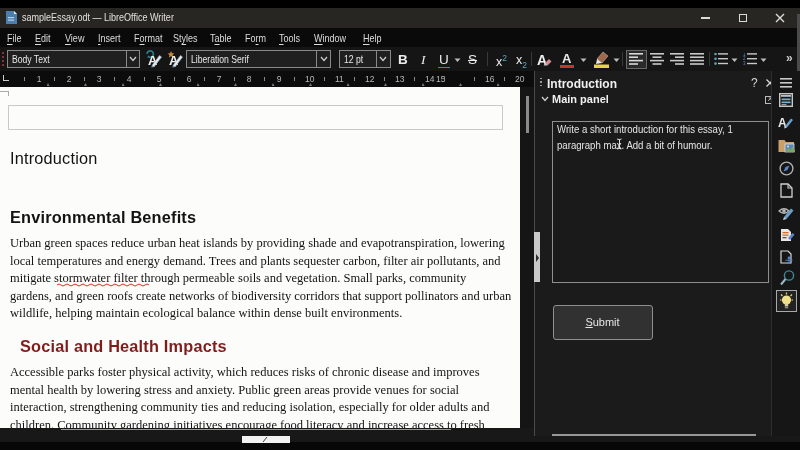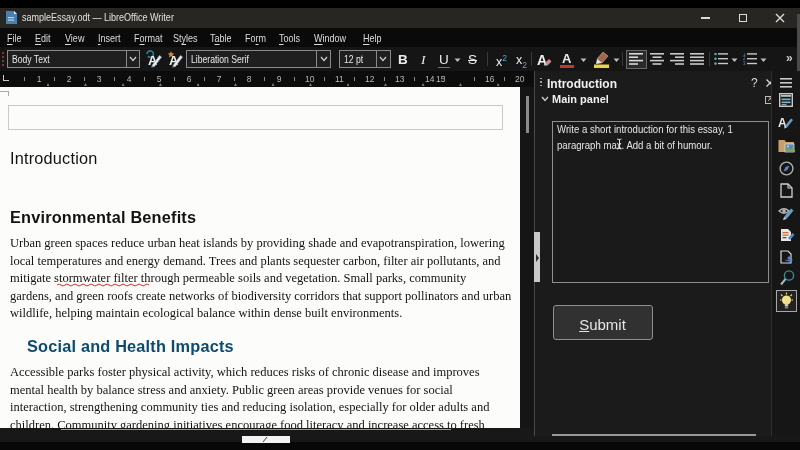--- a/index.html
+++ b/index.html
@@ -235,24 +235,24 @@
   <div class="abs" style="left:8px;top:18px;width:495px;height:24.5px;border:1px solid #c9c9c9"></div>
   <div class="abs" style="left:10px;top:61.9px;font-size:16.3px;letter-spacing:.2px;font-weight:normal;white-space:nowrap;color:#131313">Introduction</div>
   <div class="abs" style="left:10px;top:121.3px;font-size:16.3px;letter-spacing:.2px;font-weight:bold;white-space:nowrap;color:#131313">Environmental Benefits</div>
   <div id="p1" class="abs" style="left:10px;top:149.4px;font-size:12.5px;font-family:'Liberation Serif',serif;color:#131313">
         <div class="abs" style="top:0px;white-space:nowrap">Urban green spaces reduce urban heat islands by providing shade and evapotranspiration, lowering</div>
         <div class="abs" style="top:17.5px;white-space:nowrap">local temperatures and energy demand. Trees and plants sequester carbon, filter air pollutants, and</div>
         <div class="abs" style="top:35px;white-space:nowrap">mitigate stormwater filter through permeable soils and vegetation. Small parks, community</div>
         <div class="abs" style="top:52.5px;white-space:nowrap">gardens, and green roofs create networks of biodiversity corridors that support pollinators and urban</div>
         <div class="abs" style="top:70px;white-space:nowrap">wildlife, helping maintain ecological balance within dense built environments.</div>
       </div>
-  <div class="abs" style="left:27px;top:250.3px;font-size:16.3px;letter-spacing:.2px;font-weight:bold;white-space:nowrap;color:#0c4a6e">Social and Health Impacts</div>
+  <div class="abs" style="left:20px;top:250.3px;font-size:16.3px;letter-spacing:.2px;font-weight:bold;white-space:nowrap;color:#7f1d1d">Social and Health Impacts</div>
   <div id="p2" class="abs" style="left:10px;top:278.4px;font-size:12.5px;font-family:'Liberation Serif',serif;color:#131313">
         <div class="abs" style="top:0px;white-space:nowrap">Accessible parks foster physical activity, which reduces risks of chronic disease and improves</div>
-        <div class="abs" style="top:17.5px;white-space:nowrap">mental health by balance stress and anxiety. Public green areas provide venues for social</div>
+        <div class="abs" style="top:17.5px;white-space:nowrap">mental health by lowering stress and anxiety. Public green areas provide venues for social</div>
         <div class="abs" style="top:35px;white-space:nowrap">interaction, strengthening community ties and reducing isolation, especially for older adults and</div>
         <div class="abs" style="top:52.5px;white-space:nowrap">children. Community gardening initiatives encourage food literacy and increase access to fresh</div>
       </div>
   <svg class="abs" style="left:57px;top:196px" width="95" height="4" viewBox="0 0 95 4">
         <path d="M0 2 q2 -2 4 0 t4 0 t4 0 t4 0 t4 0 t4 0 t4 0 t4 0 t4 0 t4 0 t4 0 t4 0 t4 0 t4 0 t4 0 t4 0 t4 0 t4 0 t4 0 t4 0 t4 0 t4 0 t4 0" stroke="#e03020" stroke-width="1" fill="none"></path>
       </svg>
 </div>
 
 <div class="abs" style="left:0;top:428px;width:800px;height:14px;background:#181818"></div>
 <div class="abs" style="left:0;top:442px;width:800px;height:8px;background:#070707"></div>
@@ -286,21 +286,21 @@
       <path d="M3 5 L6 2 M6 2 h-2.2 M6 2 v2.2" stroke="#bbb" stroke-width="0.9" fill="none"></path>
     </svg>
 
 <div class="abs" style="left:552px;top:121px;width:217px;height:162px;background:#1a1a1a;border:1px solid #8f8f8f"></div>
 <div class="abs" style="left:557px;top:122px;font-size:10px;color:#e6e6e6;line-height:16.2px;width:218px;transform:scaleX(.96);transform-origin:0 0">Write a short introduction for this essay, 1 paragraph max. Add a bit of humour.</div>
 <svg class="abs" style="left:615px;top:138px" width="9" height="12" viewBox="0 0 9 12">
       <path d="M2 1 q2.5 1.2 4.5 0 M2 11 q2.5 -1.2 4.5 0 M4.5 1.4 v9.4" stroke="#e0e0e0" stroke-width="1" fill="none"></path>
     </svg>
 
 <div class="abs" style="left:552.5px;top:305px;width:100px;height:35px;background:#313131;border:1px solid #8f8f8f;border-radius:3px"></div>
-<div class="abs" style="left:552.5px;top:316px;width:100px;text-align:center;font-size:15px;color:#e5e5e5"><u style="text-decoration-thickness:1px">S</u>ubmit</div>
+<div class="abs" style="left:552.5px;top:316px;width:100px;text-align:center;font-size:11px;color:#e5e5e5"><u style="text-decoration-thickness:1px">S</u>ubmit</div>
 <div class="abs" style="left:552px;top:433.5px;width:204px;height:2px;background:#989898"></div>
 
 <div class="abs" style="left:771px;top:71px;width:29px;height:365px;background:#161616"></div>
 <div class="abs" style="left:771px;top:71px;width:1px;height:365px;background:#2e2e2e"></div>
 <div id="strip">
 
 <svg class="abs" style="left:780px;top:78px" width="12" height="10" viewBox="0 0 12 10">
         <g fill="#c8c8c8">
           <rect width="12" height="1.6"></rect>
           <rect y="4" width="12" height="1.6"></rect>

